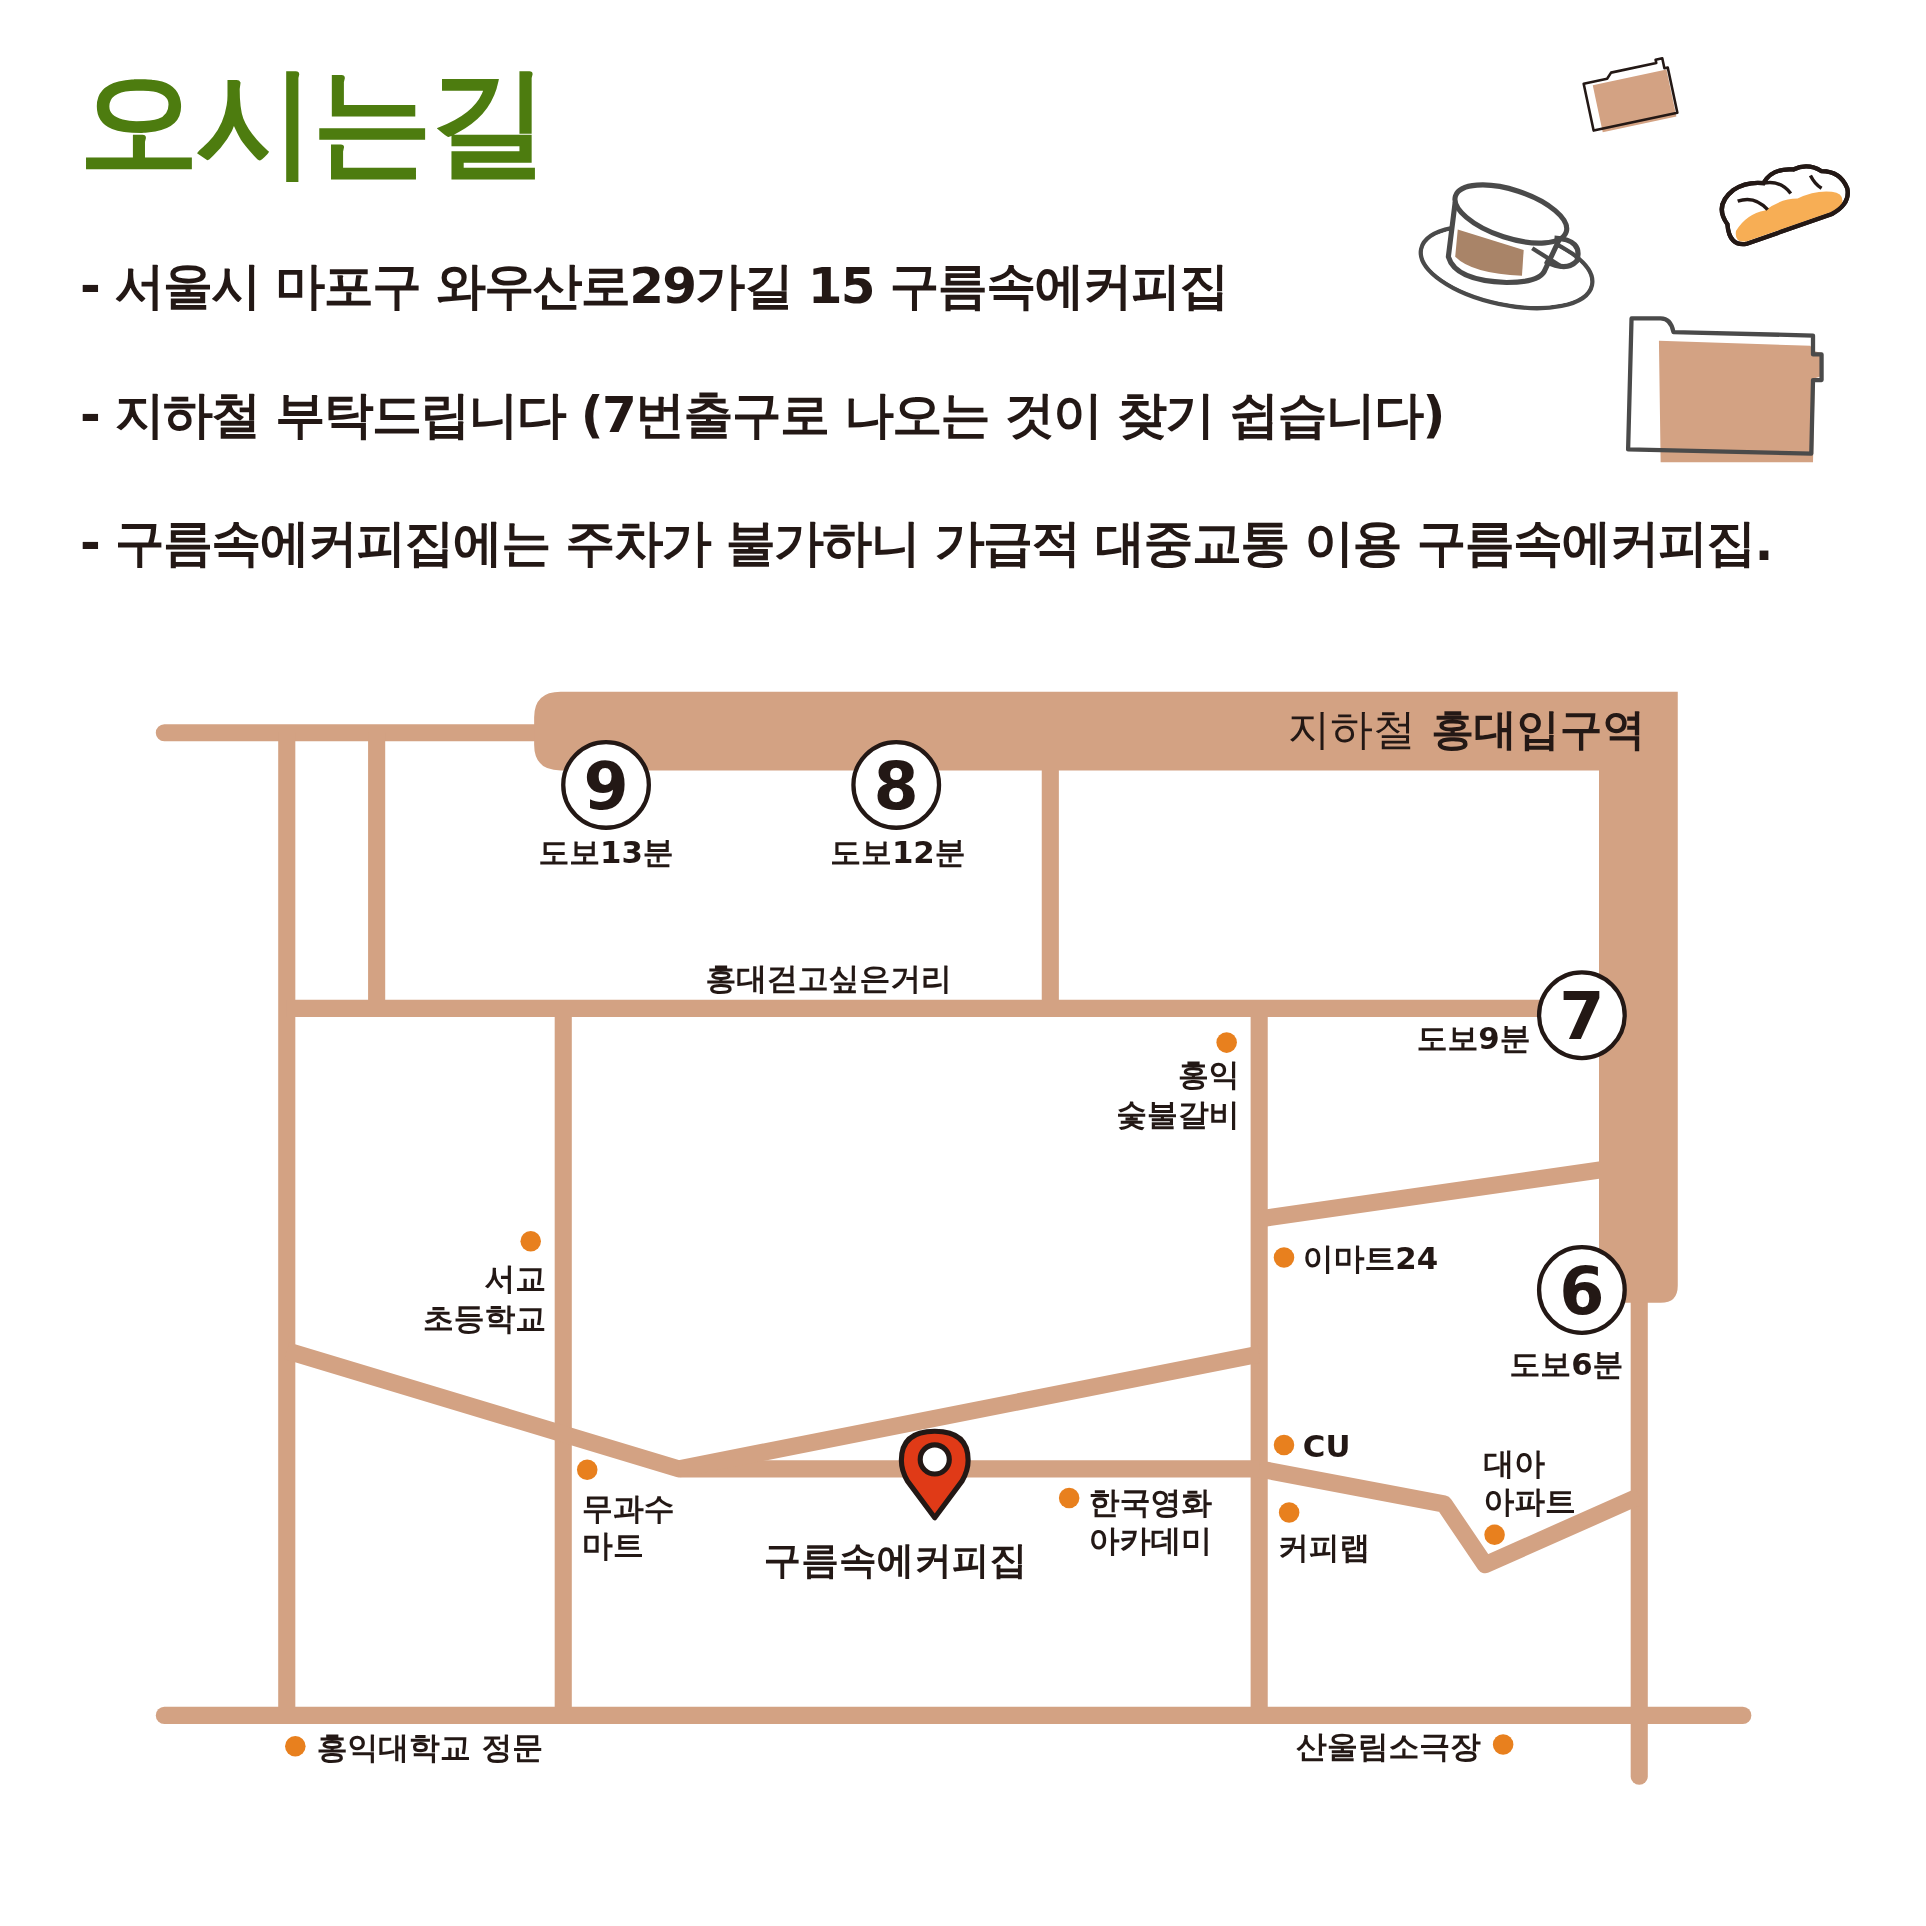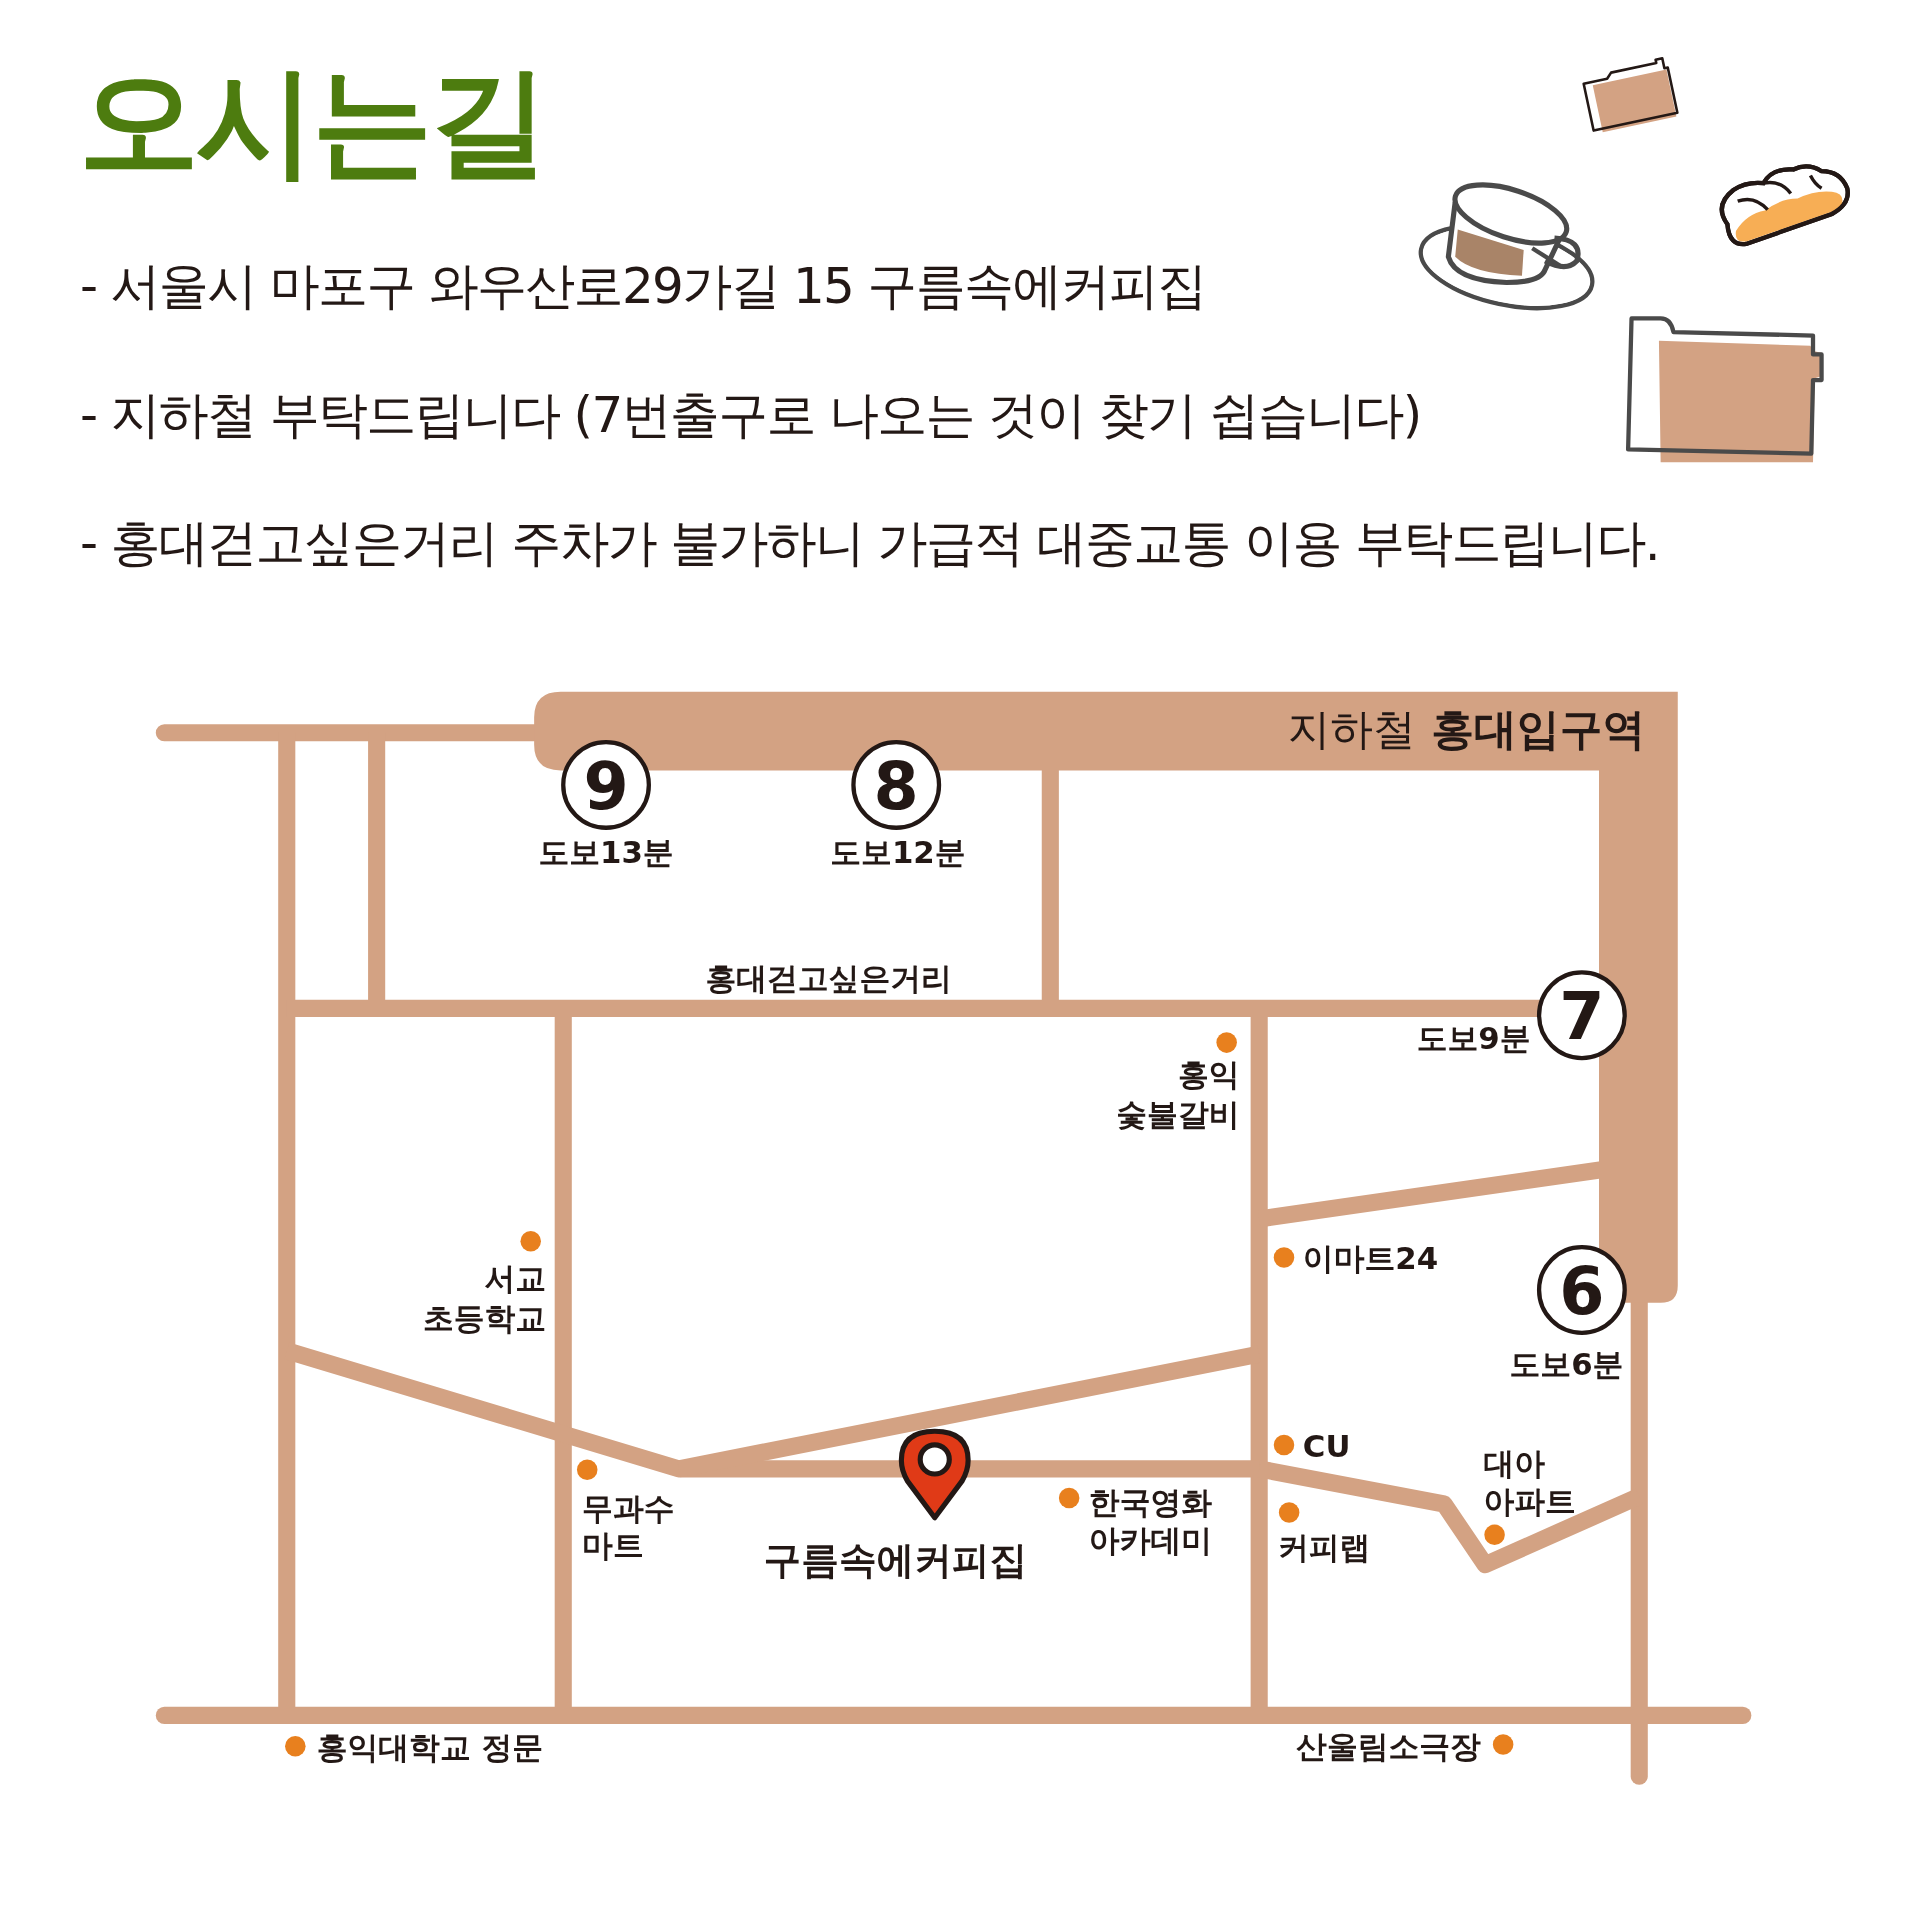--- a/index.html
+++ b/index.html
@@ -1,33 +1,33 @@
 <!DOCTYPE html>
 <html style="font-size:13.7px"><head>
 <meta charset="utf-8">
 <style>
   html, body { margin: 0; padding: 0; background: #ffffff; }
   body { width: 1926px; height: 1926px; position: relative; overflow: hidden; font-family: "DejaVu Sans", "Liberation Sans", sans-serif; color: #231815; }
   .title { position: absolute; left: 79px; top: 62px; font-size: 120px; font-weight: 700; letter-spacing: -3.4px; line-height: 1; color: #4d7c0f; }
-  .info-line { position: absolute; left: 80px; font-size: 50px; font-weight: 400; letter-spacing: -1.7px; line-height: 1; color: #231815; white-space: nowrap; }
+  .info-line { position: absolute; left: 80px; font-size: 50px; font-weight: 700; letter-spacing: -1.7px; line-height: 1; color: #231815; white-space: nowrap; }
   .line1 { top: 261px; }
   .line2 { top: 390px; }
   .line3 { top: 518px; }
   svg.map { position: absolute; left: 0; top: 0; width: 1926px; height: 1926px; }
   .lbl { font-family: "DejaVu Sans", "Liberation Sans", sans-serif; font-weight: 700; fill: #231815; }
   .exit-num { font-family: "DejaVu Sans", "Liberation Sans", sans-serif; font-weight: 700; fill: #231815; }
   .station-light { font-family: "DejaVu Sans", "Liberation Sans", sans-serif; font-weight: 400; fill: #231815; }
 </style>
 </head>
 <body>
 
 <div class="title">오시는길</div>
 <div class="info-line line1">- 서울시 마포구 와우산로29가길 15 구름속에커피집</div>
 <div class="info-line line2">- 지하철 부탁드립니다 (7번출구로 나오는 것이 찾기 쉽습니다)</div>
-<div class="info-line line3">- 홍대걷고싶은거리 주차가 불가하니 가급적 대중교통 이용 부탁드립니다.</div>
+<div class="info-line line3">- 구름속에커피집에는 주차가 불가하니 가급적 대중교통 이용 구름속에커피집.</div>
 
 <svg class="map" viewBox="0 0 2250 2250" xmlns="http://www.w3.org/2000/svg">
 
   <g transform="translate(1848,88) rotate(-12)">
     <rect x="10" y="14" width="88" height="56" fill="#D3A283"></rect>
     <path d="M0 10 L28 10 L34 4 L88 4 L88 0 L96 0 L96 12 L100 12 L100 66 L0 66 Z" fill="none" stroke="#231815" stroke-width="3" stroke-linejoin="round"></path>
   </g>
   <g>
     <ellipse cx="1760" cy="312" rx="102" ry="44" transform="rotate(12 1760 312)" fill="none" stroke="#4a4a4a" stroke-width="5"></ellipse>
     <ellipse cx="1760" cy="312" rx="99" ry="41" transform="rotate(12 1760 312)" fill="#ffffff" stroke="none"></ellipse>

